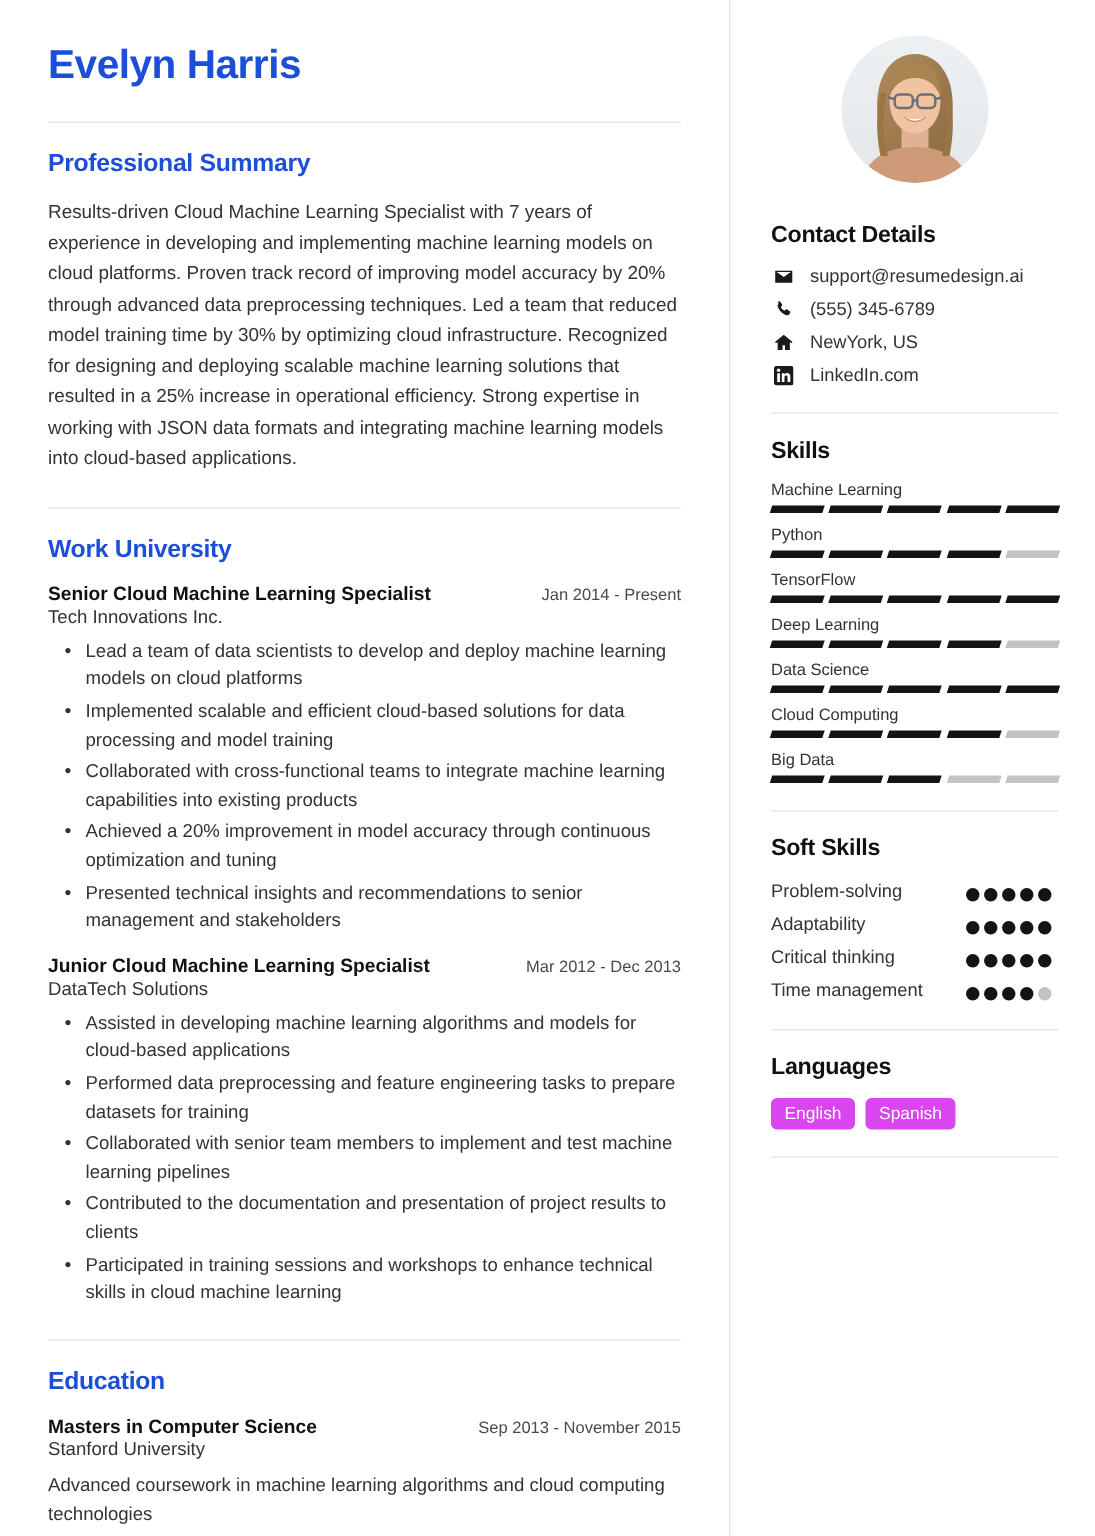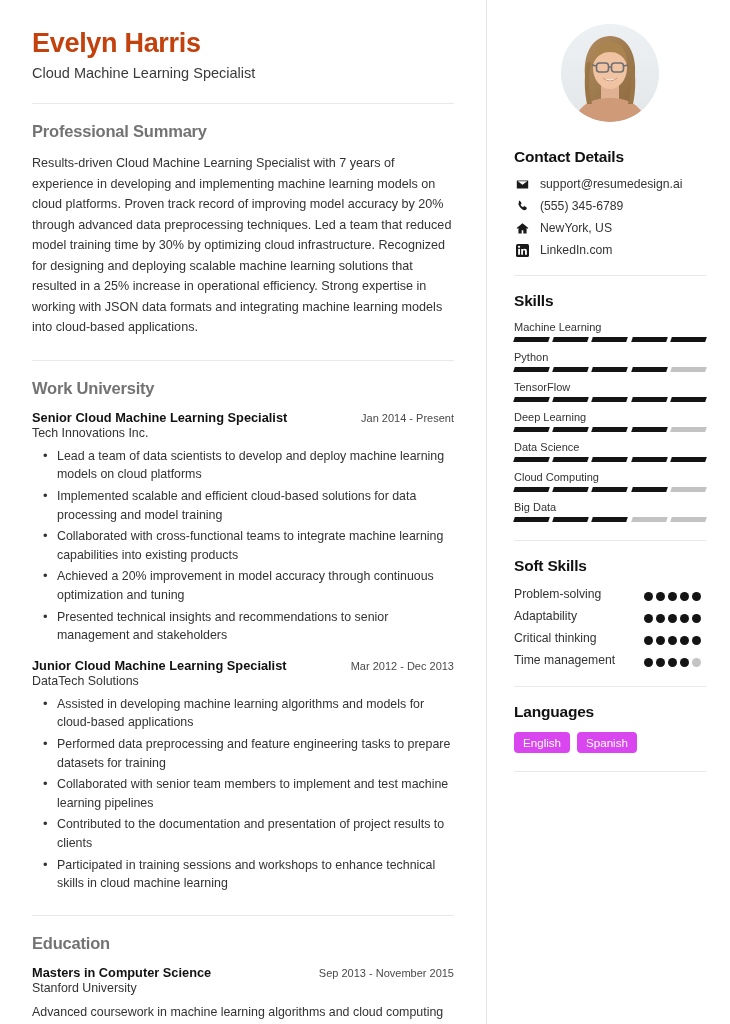--- a/index.html
+++ b/index.html
@@ -33,40 +33,40 @@
     top: 0;
     width: 1px;
     height: 1024px;
     background: #e6e6e6;
   }
 
   .name {
     font-size: 27px;
     font-weight: bold;
     letter-spacing: -0.3px;
-    color: #c2410c;
+    color: #1d4ed8;
     line-height: 1.15;
   }
 
   .job-title {
     font-size: 14.5px;
     color: #3a3a3a;
     margin-top: 6px;
   }
 
   .hr {
     height: 1px;
     background: #e9e9e9;
     margin: 22px 0 18px 0;
   }
 
   .section-title {
     font-size: 16.5px;
     font-weight: bold;
-    color: #737373;
+    color: #1d4ed8;
     letter-spacing: -0.2px;
     margin-bottom: 12px;
   }
 
   .summary-text {
     font-size: 12.6px;
     line-height: 1.63;
     color: #333333;
     text-align: left;
   }
@@ -259,21 +259,20 @@
 </style>
 </head>
 <body>
 
 <div class="page">
 
   <div class="left-col">
 
     <div>
       <div class="name">Evelyn Harris</div>
-      <div class="job-title">Cloud Machine Learning Specialist</div>
     </div>
 
     <div class="hr"></div>
 
     <div>
       <div class="section-title">Professional Summary</div>
       <div class="summary-text">Results-driven Cloud Machine Learning Specialist with 7 years of experience in developing and implementing machine learning models on cloud platforms. Proven track record of improving model accuracy by 20% through advanced data preprocessing techniques. Led a team that reduced model training time by 30% by optimizing cloud infrastructure. Recognized for designing and deploying scalable machine learning solutions that resulted in a 25% increase in operational efficiency. Strong expertise in working with JSON data formats and integrating machine learning models into cloud-based applications.</div>
     </div>
 
     <div class="hr"></div>

